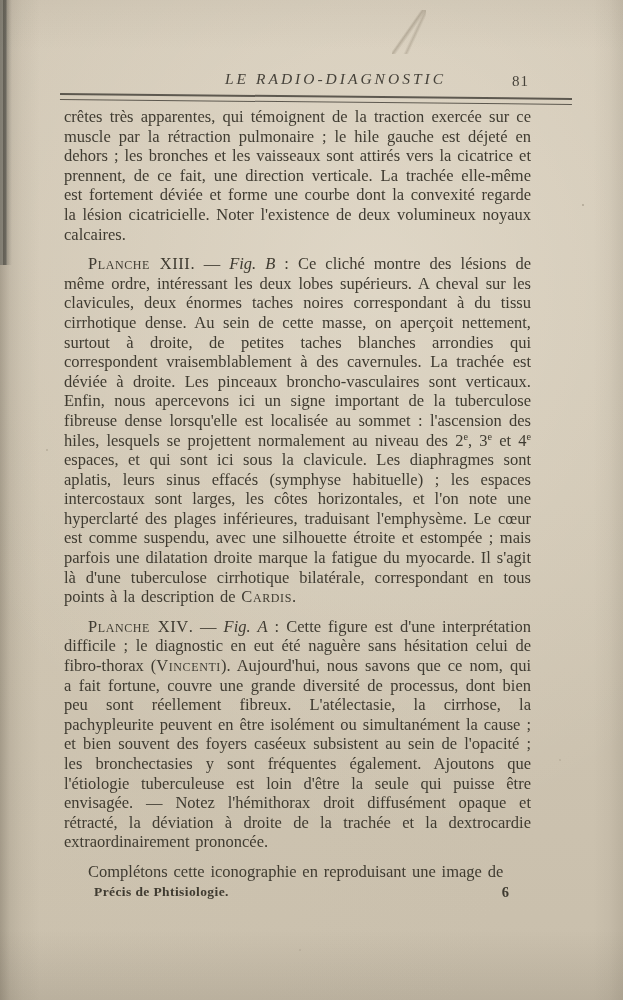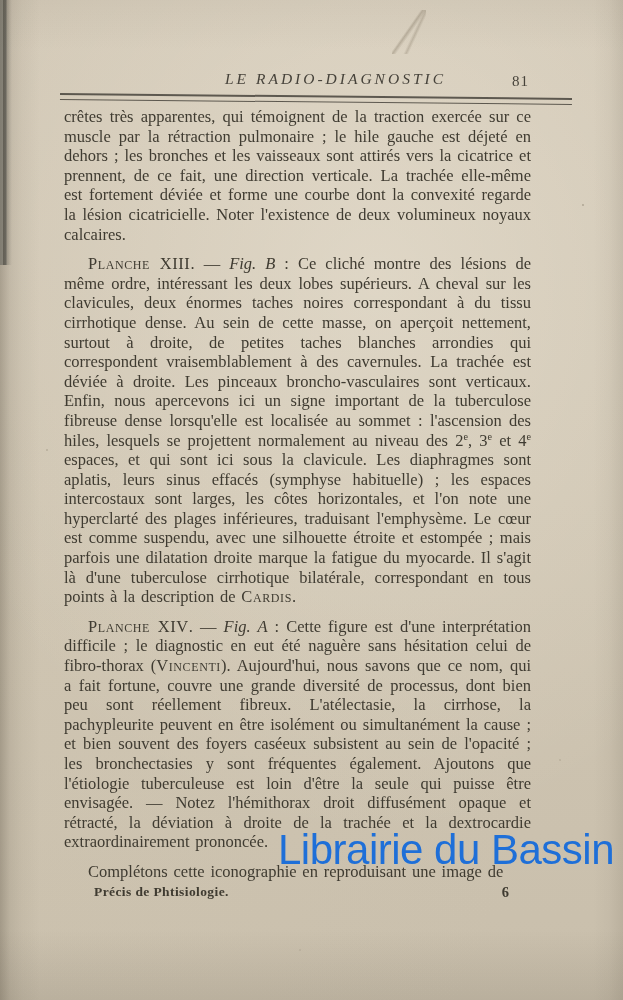--- a/index.html
+++ b/index.html
@@ -119,17 +119,16 @@
     <p class="para indent"><span class="sc">Planche XIII</span><span>. — </span><span class="it">Fig. B</span><span> : Ce cliché montre des lésions de même ordre, intéressant les deux lobes supérieurs. A cheval sur les clavicules, deux énormes taches noires correspondant à du tissu cirrhotique dense. Au sein de cette masse, on aperçoit nettement, surtout à droite, de petites taches blanches arrondies qui correspondent vraisemblablement à des cavernules. La trachée est déviée à droite. Les pinceaux broncho-vasculaires sont verticaux. Enfin, nous apercevons ici un signe important de la tuberculose fibreuse dense lorsqu'elle est localisée au sommet : l'ascension des hiles, lesquels se projettent normalement au niveau des 2</span><span class="sup">e</span><span>, 3</span><span class="sup">e</span><span> et 4</span><span class="sup">e</span><span> espaces, et qui sont ici sous la clavicule. Les diaphragmes sont aplatis, leurs sinus effacés (symphyse habituelle) ; les espaces intercostaux sont larges, les côtes horizontales, et l'on note une hyperclarté des plages inférieures, traduisant l'emphysème. Le cœur est comme suspendu, avec une silhouette étroite et estompée ; mais parfois une dilatation droite marque la fatigue du myocarde. Il s'agit là d'une tuberculose cirrhotique bilatérale, correspondant en tous points à la description de </span><span class="sc">Cardis</span><span>.</span></p>
     <p class="para indent"><span class="sc">Planche XIV</span><span>. — </span><span class="it">Fig. A</span><span> : Cette figure est d'une interprétation difficile ; le diagnostic en eut été naguère sans hésitation celui de fibro-thorax (</span><span class="sc">Vincenti</span><span>). Aujourd'hui, nous savons que ce nom, qui a fait fortune, couvre une grande diversité de processus, dont bien peu sont réellement fibreux. L'atélectasie, la cirrhose, la pachypleurite peuvent en être isolément ou simultanément la cause ; et bien souvent des foyers caséeux subsistent au sein de l'opacité ; les bronchectasies y sont fréquentes également. Ajoutons que l'étiologie tuberculeuse est loin d'être la seule qui puisse être envisagée. — Notez l'hémithorax droit diffusément opaque et rétracté, la déviation à droite de la trachée et la dextrocardie extraordinairement prononcée.</span></p>
     <p class="para indent"><span>Complétons cette iconographie en reproduisant une image de</span></p>
   </div>
 
   <div class="footer-row">
     <span class="footer-left">Précis de Phtisiologie.</span>
     <span class="footer-right">6</span>
   </div>
 
-  <div class="watermark" style="color: rgb(30, 111, 216);">Librairie du Bassin</div>
 
   <div class="specks"></div>
   <div class="vignette"></div>
 </div>
 
 </body></html>

